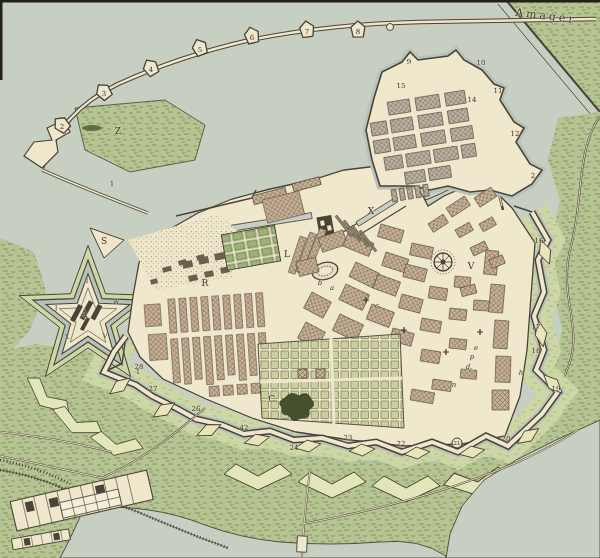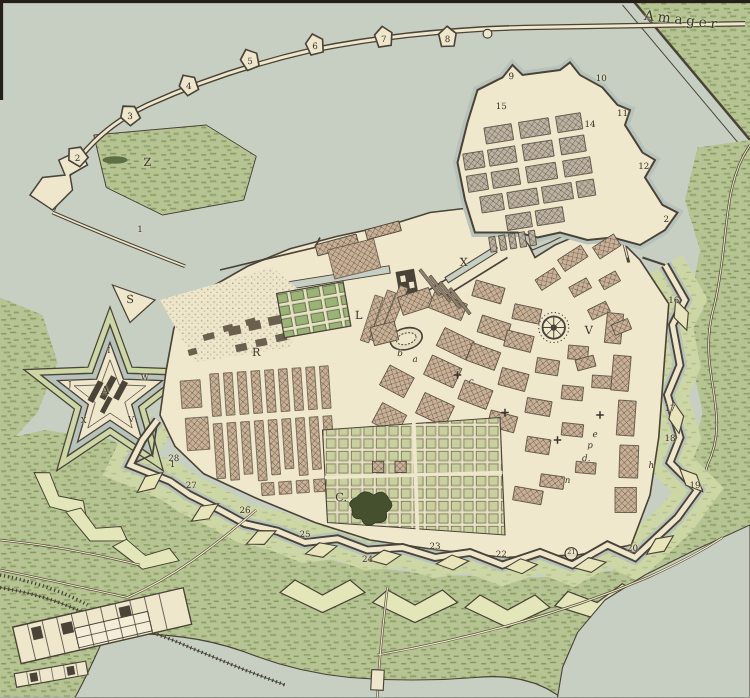--- a/index.html
+++ b/index.html
@@ -398,21 +398,21 @@
       <span class="lbl num" style="left: 401px; top: 86px;">15</span>
       <span class="lbl num" style="left: 539px; top: 241px;">16</span>
       <span class="lbl num" style="left: 536px; top: 291px; margin-top: 36px;">17</span>
       <span class="lbl num" style="left: 536px; top: 351px;">18</span>
       <span class="lbl num" style="left: 556px; top: 389px;">19</span>
       <span class="lbl num" style="left: 506px; top: 439px;">20</span>
       <span class="lbl numc" style="left: 457px; top: 443px;">21</span>
       <span class="lbl num" style="left: 401px; top: 444px;">22</span>
       <span class="lbl num" style="left: 348px; top: 438px;">23</span>
       <span class="lbl num" style="left: 294px; top: 448px;">24</span>
-      <span class="lbl num" style="left: 244px; top: 428px;">25</span>
+      <span class="lbl num" style="left: 244px; top: 428px;">42</span>
       <span class="lbl num" style="left: 196px; top: 409px;">26</span>
       <span class="lbl num" style="left: 153px; top: 389px;">27</span>
       <span class="lbl num" style="left: 106px; top: 367px; margin-left: 33px;">28</span>
       <span class="lbl num" style="left: 138px; top: 372px;">1</span>
       <span class="lbl sm" style="left: 332px; top: 288px;">a</span>
       <span class="lbl sm" style="left: 320px; top: 283px;">b</span>
       <span class="lbl sm" style="left: 377px; top: 306px;">c</span>
       <span class="lbl sm" style="left: 476px; top: 348px;">e</span>
       <span class="lbl sm" style="left: 472px; top: 357px;">p</span>
       <span class="lbl sm" style="left: 469px; top: 367px;">d.</span>

